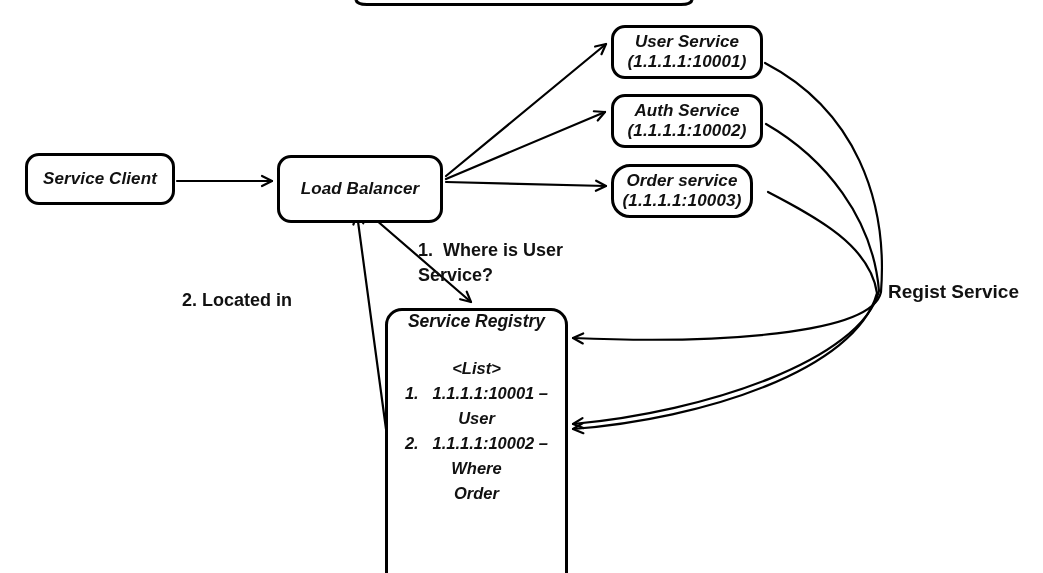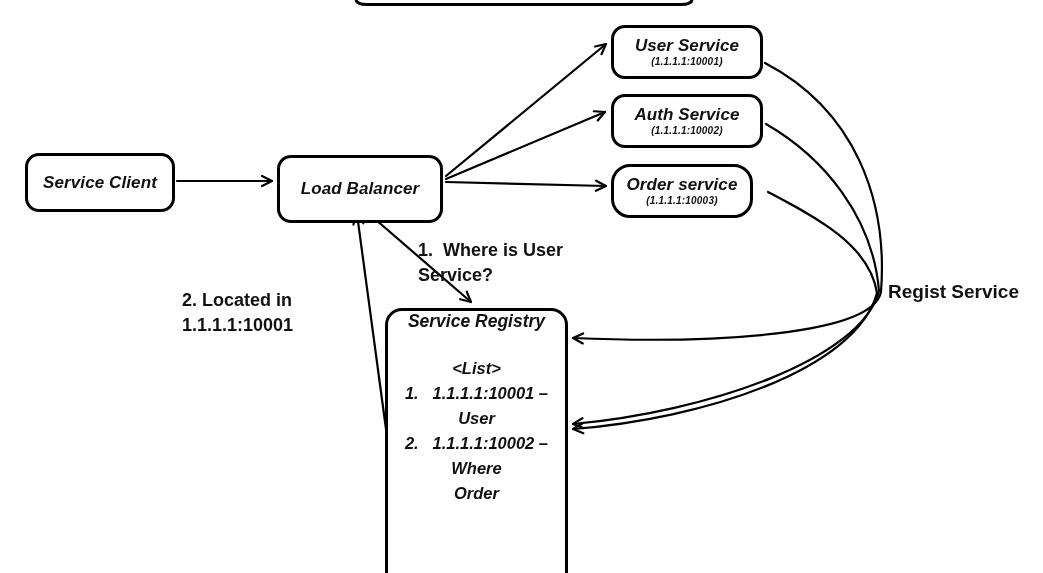--- a/index.html
+++ b/index.html
@@ -27,23 +27,23 @@
     border-radius: 14px;
     display: flex;
     flex-direction: column;
     align-items: center;
     justify-content: center;
     font-weight: 700;
     text-align: center;
     font-style: italic;
   }
   .node .label { font-size: 17px; line-height: 1.15; letter-spacing: 0.1px; }
-  .node .address { font-size: 10px; line-height: 1.2; margin-top: 0; letter-spacing: 0.2px; }
+  .node .address { font-size: 17px; line-height: 1.2; margin-top: 0; letter-spacing: 0.2px; }
 
-  .node.client   { left: 25px;  top: 153px; width: 150px; height: 59px; }
+  .node.client   { left: 25px;  top: 153px; width: 150px; height: 52px; }
   .node.lb       { left: 277px; top: 155px; width: 166px; height: 68px; }
   .node.usersvc  { left: 611px; top: 25px;  width: 152px; height: 54px; }
   .node.authsvc  { left: 611px; top: 94px;  width: 152px; height: 54px; }
   .node.ordersvc { left: 611px; top: 164px; width: 142px; height: 54px; border-radius: 19px; }
 
   .node.registry {
     left: 385px; top: 308px; width: 183px; height: 303px;
     border-radius: 17px;
     justify-content: flex-start;
   }
@@ -139,18 +139,17 @@
     </div>
   </div>
 
   <div class="annotation query">
     <div>1.&nbsp; Where is User</div>
     <div>Service?</div>
   </div>
 
   <div class="annotation response">
     <div>2. Located in</div>
-    <div>1.1.1.1:10001</div>
   </div>
 
   <div class="side-label">Regist Service</div>
 
 </div>
 
 </body></html>

